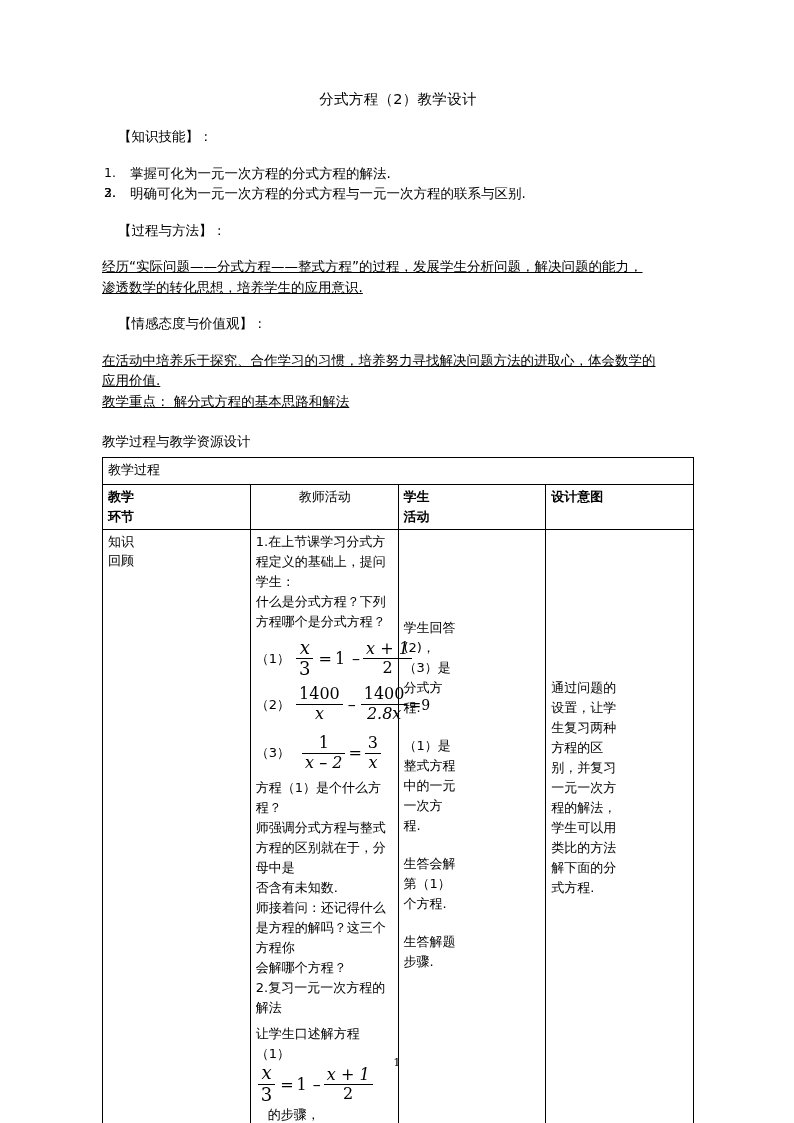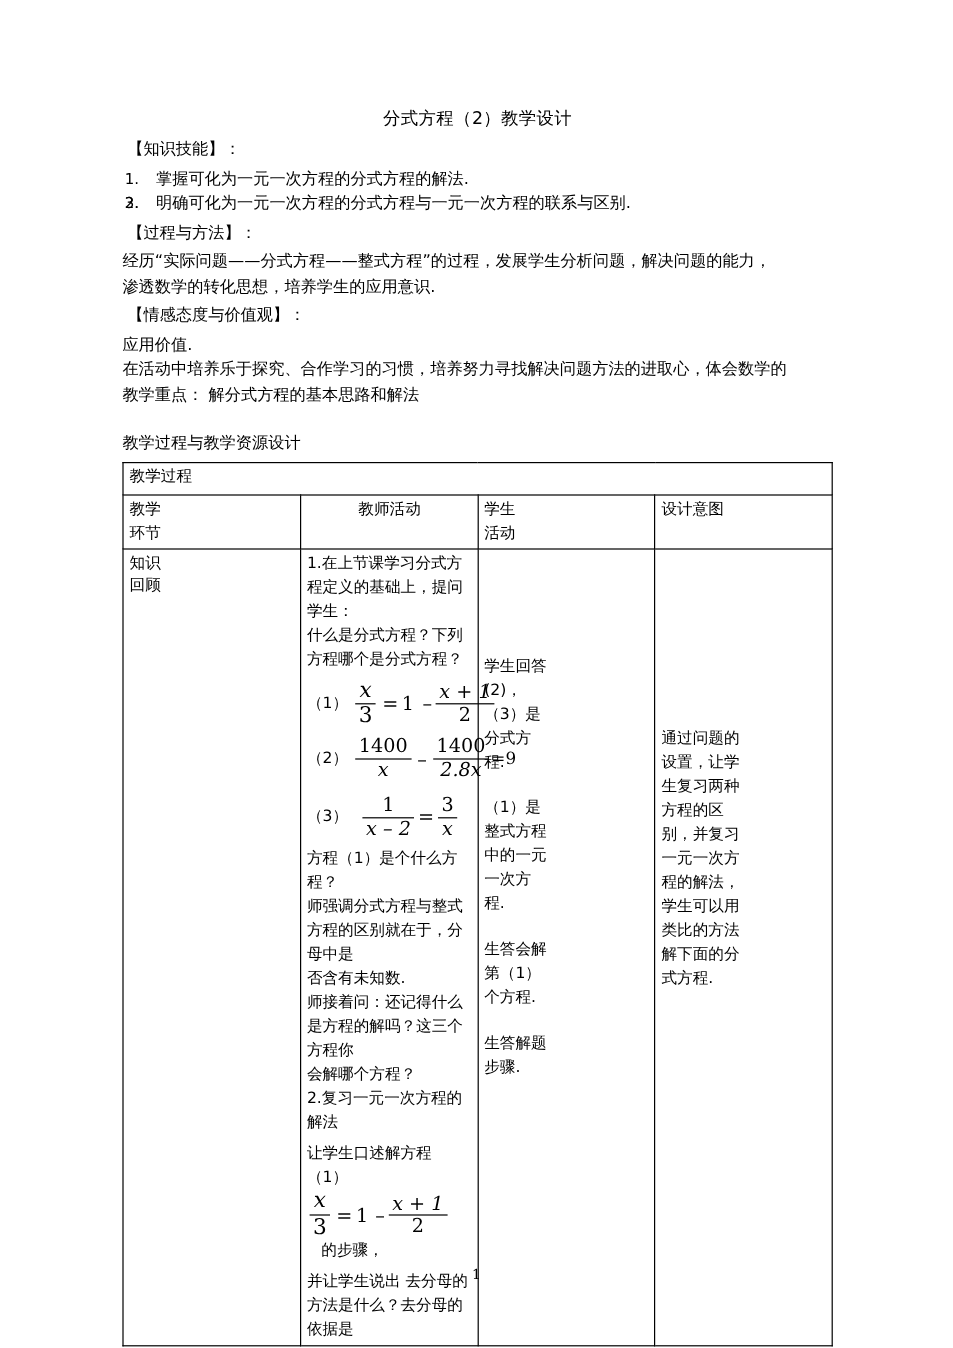--- a/index.html
+++ b/index.html
@@ -32,27 +32,28 @@
     text-align: center;
     font-size: 14.5px;
     line-height: 22px;
     margin: 0 0 3px 0;
     letter-spacing: 0.3px;
   }
 
   .sect-head {
     font-size: 13.5px;
     line-height: 20.5px;
-    margin: 4px;
+    margin: 16px;
   }
 
   .para {
     font-size: 13.5px;
     line-height: 20.5px;
     margin: 0;
+    text-decoration: underline;
   }
 
   ol.obj-list {
     margin: 0;
     padding: 0;
     list-style: none;
   }
   ol.obj-list li {
     font-size: 13.5px;
     line-height: 20.5px;
@@ -99,20 +100,21 @@
     padding: 1px 4px;
   }
   td.colhead {
     text-align: center;
     vertical-align: top;
     padding-top: 2px;
   }
   td.colhead.left-head {
     text-align: left;
     padding-left: 5px;
+    font-weight: bold;
   }
 
   td.stage {
     vertical-align: middle;
     text-align: left;
     padding-left: 5px;
   }
   td.stage .lbl { line-height: 19px; }
 
   .tline { margin: 0; }
@@ -204,22 +206,22 @@
         <span class="num">3.</span>
         <span>明确可化为一元一次方程的分式方程与一元一次方程的联系与区别.</span>
       </li>
     </ol>
 
     <div class="sect-head">【过程与方法】：</div>
     <div class="para">经历“实际问题——分式方程——整式方程”的过程，发展学生分析问题，解决问题的能力，</div>
     <div class="para">渗透数学的转化思想，培养学生的应用意识.</div>
 
     <div class="sect-head">【情感态度与价值观】：</div>
+    <div class="para">在活动中培养乐于探究、合作学习的习惯，培养努力寻找解决问题方法的进取心，体会数学的</div>
     <div class="para">应用价值.</div>
-    <div class="para">在活动中培养乐于探究、合作学习的习惯，培养努力寻找解决问题方法的进取心，体会数学的</div>
 
     <div class="para">教学重点：  解分式方程的基本思路和解法</div>
 
     <div class="spacer-md"></div>
 
     <div class="sub-title">教学过程与教学资源设计</div>
 
     <table class="lesson">
       <tbody>
         <tr>

